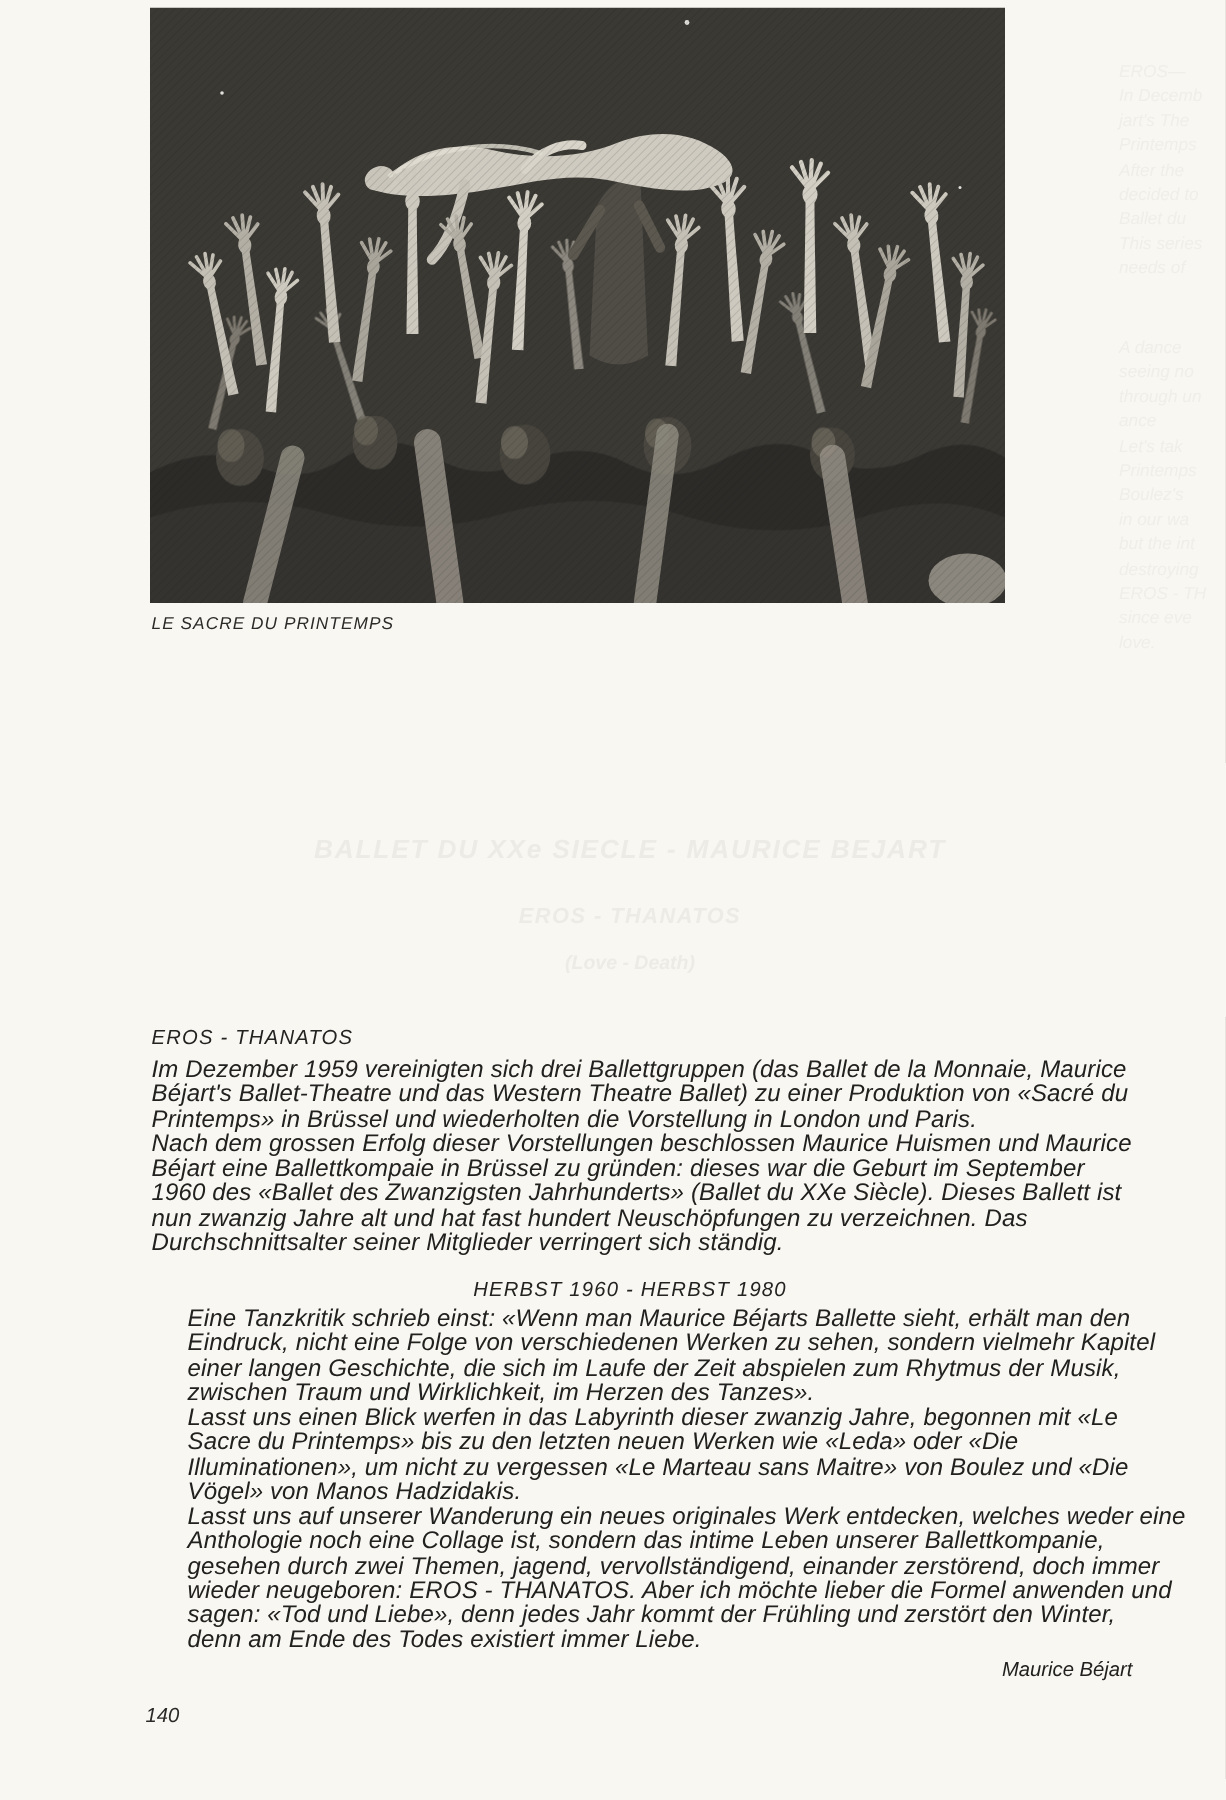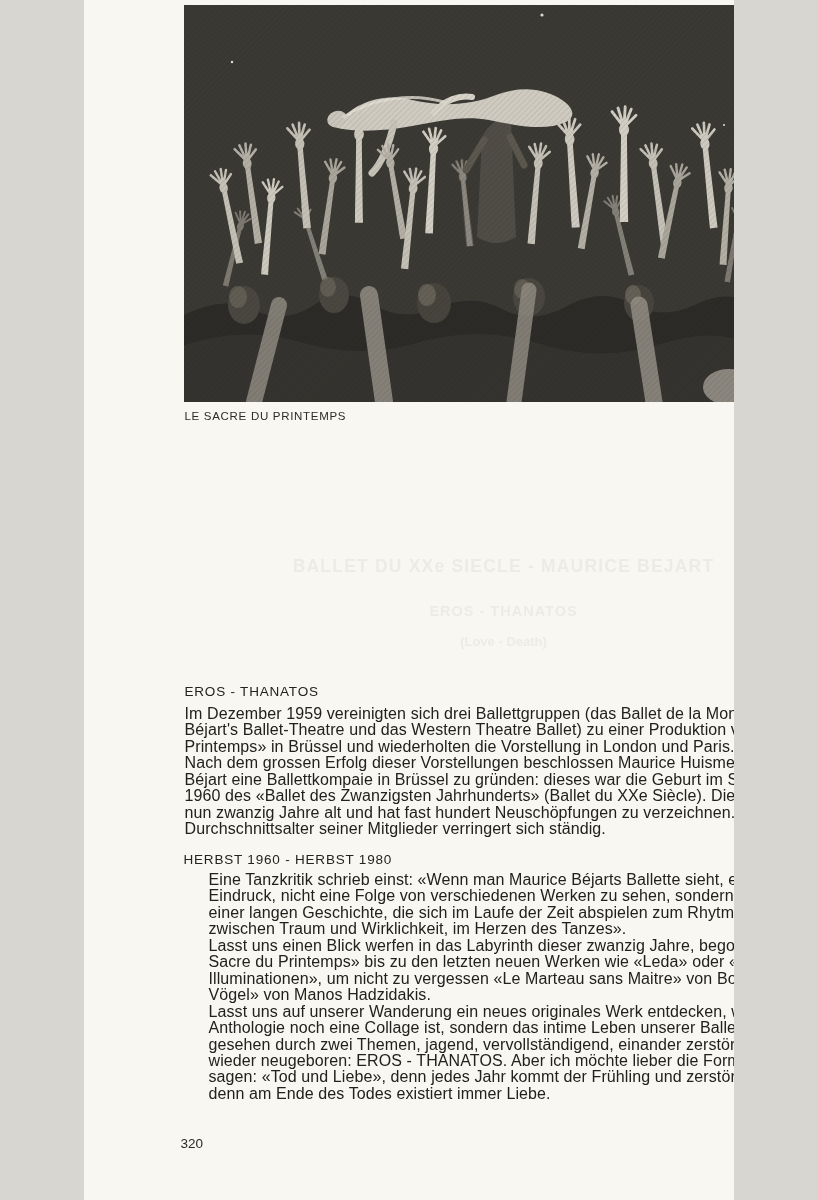--- a/index.html
+++ b/index.html
@@ -1,23 +1,24 @@
 <!DOCTYPE html>
 <html><head>
 <meta charset="utf-8">
 <style>
   html,body{margin:0;padding:0;background:#d8d6d0;}
   .page{
     position:relative;
-    width:650px;height:1200px;
+    width:817px;height:1200px;
     margin:0 auto;
     background:#f9f7f2;
     overflow:hidden;
     font-family:"Liberation Sans","DejaVu Sans",sans-serif;
     color:#232321;
+    font-style:italic;
   }
   .photo{
     position:absolute;left:100px;top:5px;width:570px;height:397px;
     margin:0;padding:0;
   }
   .photo svg{display:block;width:100%;height:100%;}
   .caption{
     position:absolute;left:101px;top:410px;
     font-size:11.5px;letter-spacing:.7px;color:#2b2b29;
   }
@@ -34,21 +35,21 @@
     font-size:11.5px;line-height:16.4px;color:#f0eee8;
     white-space:pre-line;
   }
   .gm1{top:40px;}
   .gm2{top:224px;}
   .h-left{
     position:absolute;left:101px;top:684px;
     font-size:13.5px;letter-spacing:.8px;color:#232321;
   }
   .h-center{
-    position:absolute;left:100px;top:852px;width:640px;
+    position:absolute;left:100px;top:852px;width:640px;text-align:center;
     font-size:13.5px;letter-spacing:.8px;color:#232321;
   }
   .body-text{
     position:absolute;left:101px;width:680px;
     font-size:16px;line-height:16.45px;letter-spacing:.1px;
     white-space:pre-line;color:#21211f;
   }
   .para1{top:706px;}
   .para2{top:872px;margin-left:24px;}
   .signature{
@@ -197,15 +198,16 @@
 Lasst uns einen Blick werfen in das Labyrinth dieser zwanzig Jahre, begonnen mit «Le
 Sacre du Printemps» bis zu den letzten neuen Werken wie «Leda» oder «Die
 Illuminationen», um nicht zu vergessen «Le Marteau sans Maitre» von Boulez und «Die
 Vögel» von Manos Hadzidakis.
 Lasst uns auf unserer Wanderung ein neues originales Werk entdecken, welches weder eine
 Anthologie noch eine Collage ist, sondern das intime Leben unserer Ballettkompanie,
 gesehen durch zwei Themen, jagend, vervollständigend, einander zerstörend, doch immer
 wieder neugeboren: EROS - THANATOS. Aber ich möchte lieber die Formel anwenden und
 sagen: «Tod und Liebe», denn jedes Jahr kommt der Frühling und zerstört den Winter,
 denn am Ende des Todes existiert immer Liebe.</div>
-  <div class="pagenum">320</div>
+  <div class="signature">Maurice Béjart</div>
+  <div class="pagenum">140</div>
 
 </div>
 
 </body></html>

